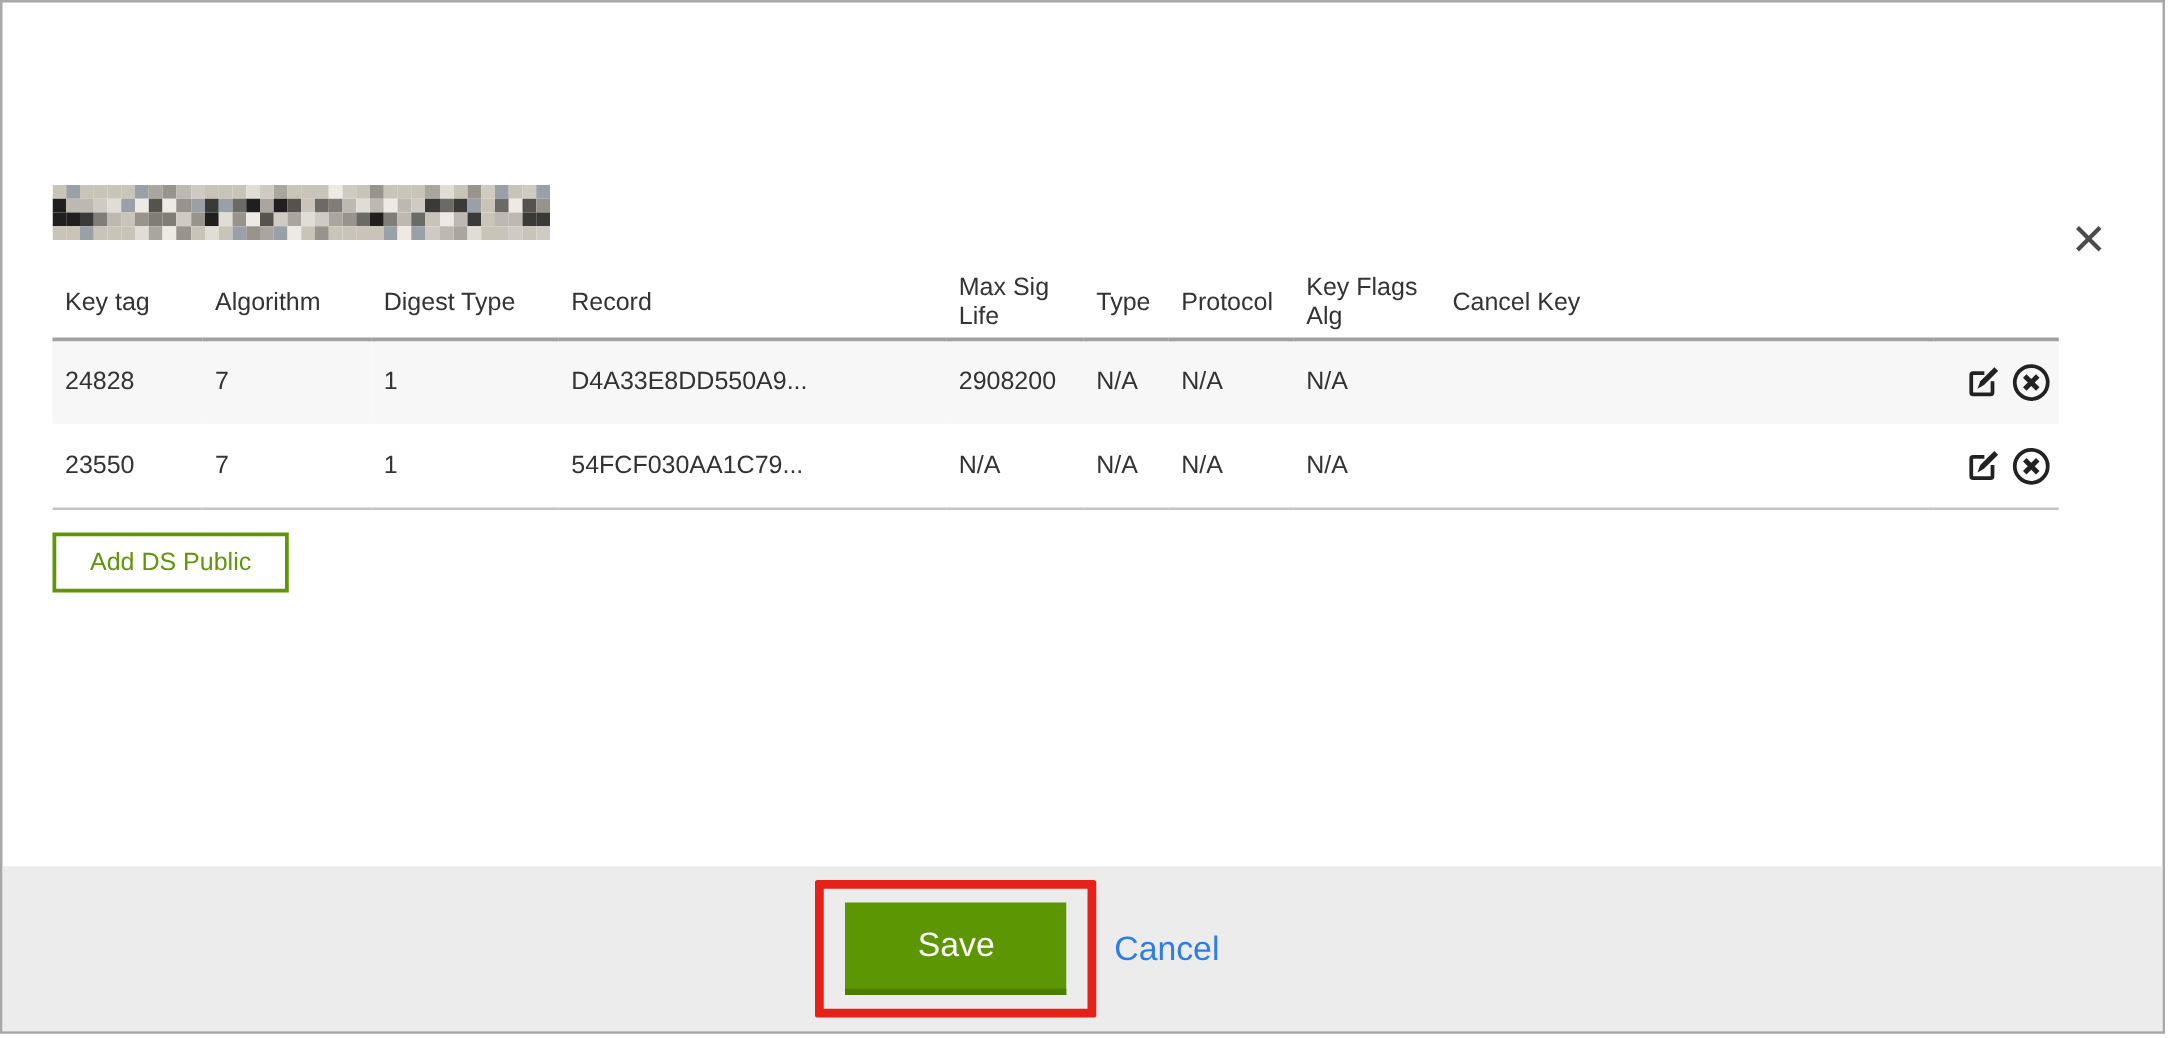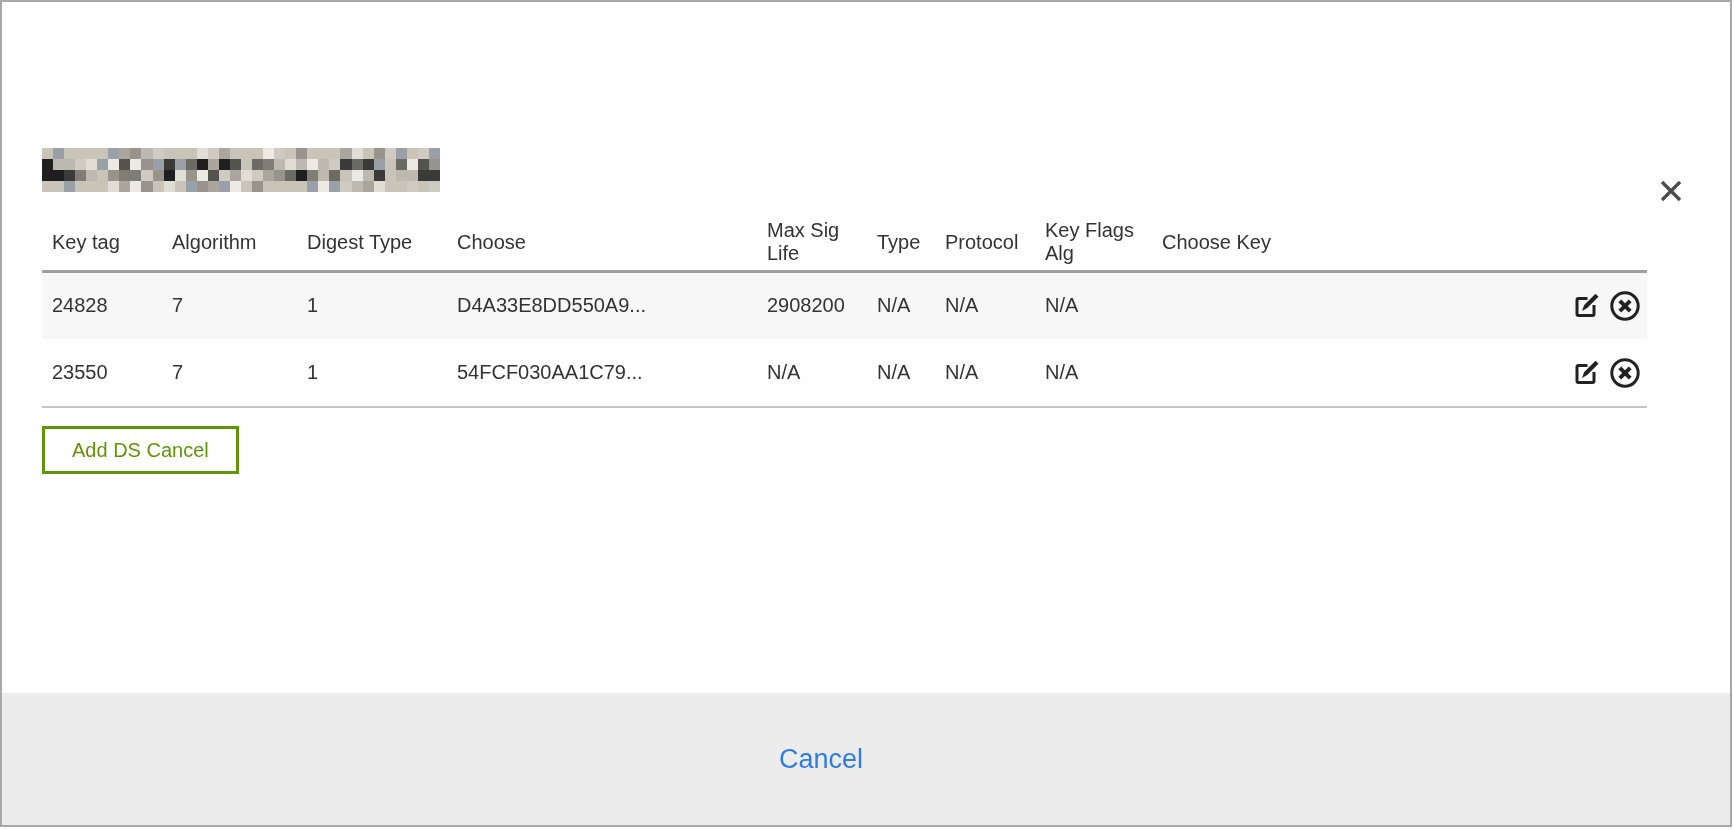--- a/index.html
+++ b/index.html
@@ -254,26 +254,26 @@
         <col style="width:100px">
           <col style="width:117px">
           <col style="width:395px">
         <col style="width:100px">
       </colgroup>
       <thead>
         <tr>
           <th>Key tag</th>
           <th>Algorithm</th>
           <th>Digest Type</th>
-          <th>Choose</th>
+          <th>Record</th>
           <th>Max Sig Life</th>
           <th>Type</th>
           <th>Protocol</th>
           <th>Key Flags Alg</th>
-          <th>Choose Key</th>
+          <th>Cancel Key</th>
           <th></th>
         </tr>
       </thead>
       <tbody id="table-body">
       <tr>
         <td>24828</td>
         <td>7</td>
         <td>1</td>
         <td>D4A33E8DD550A9...</td>
         <td>2908200</td>
@@ -330,21 +330,24 @@
               </svg>
             </span>
           </button>
         </td>
       </tr>
     </tbody>
     </table>
 
     
 
-    <button class="add-btn">Add DS Cancel</button>
+    <button class="add-btn">Add DS Public</button>
   </div>
 
   <div class="modal-footer">
     <div class="footer-group">
+      <div class="annotation-box">
+        <button class="save-btn">Save</button>
+      </div>
       <a class="cancel-link">Cancel</a>
     </div>
   </div>
 </div>
 
 </body></html>

